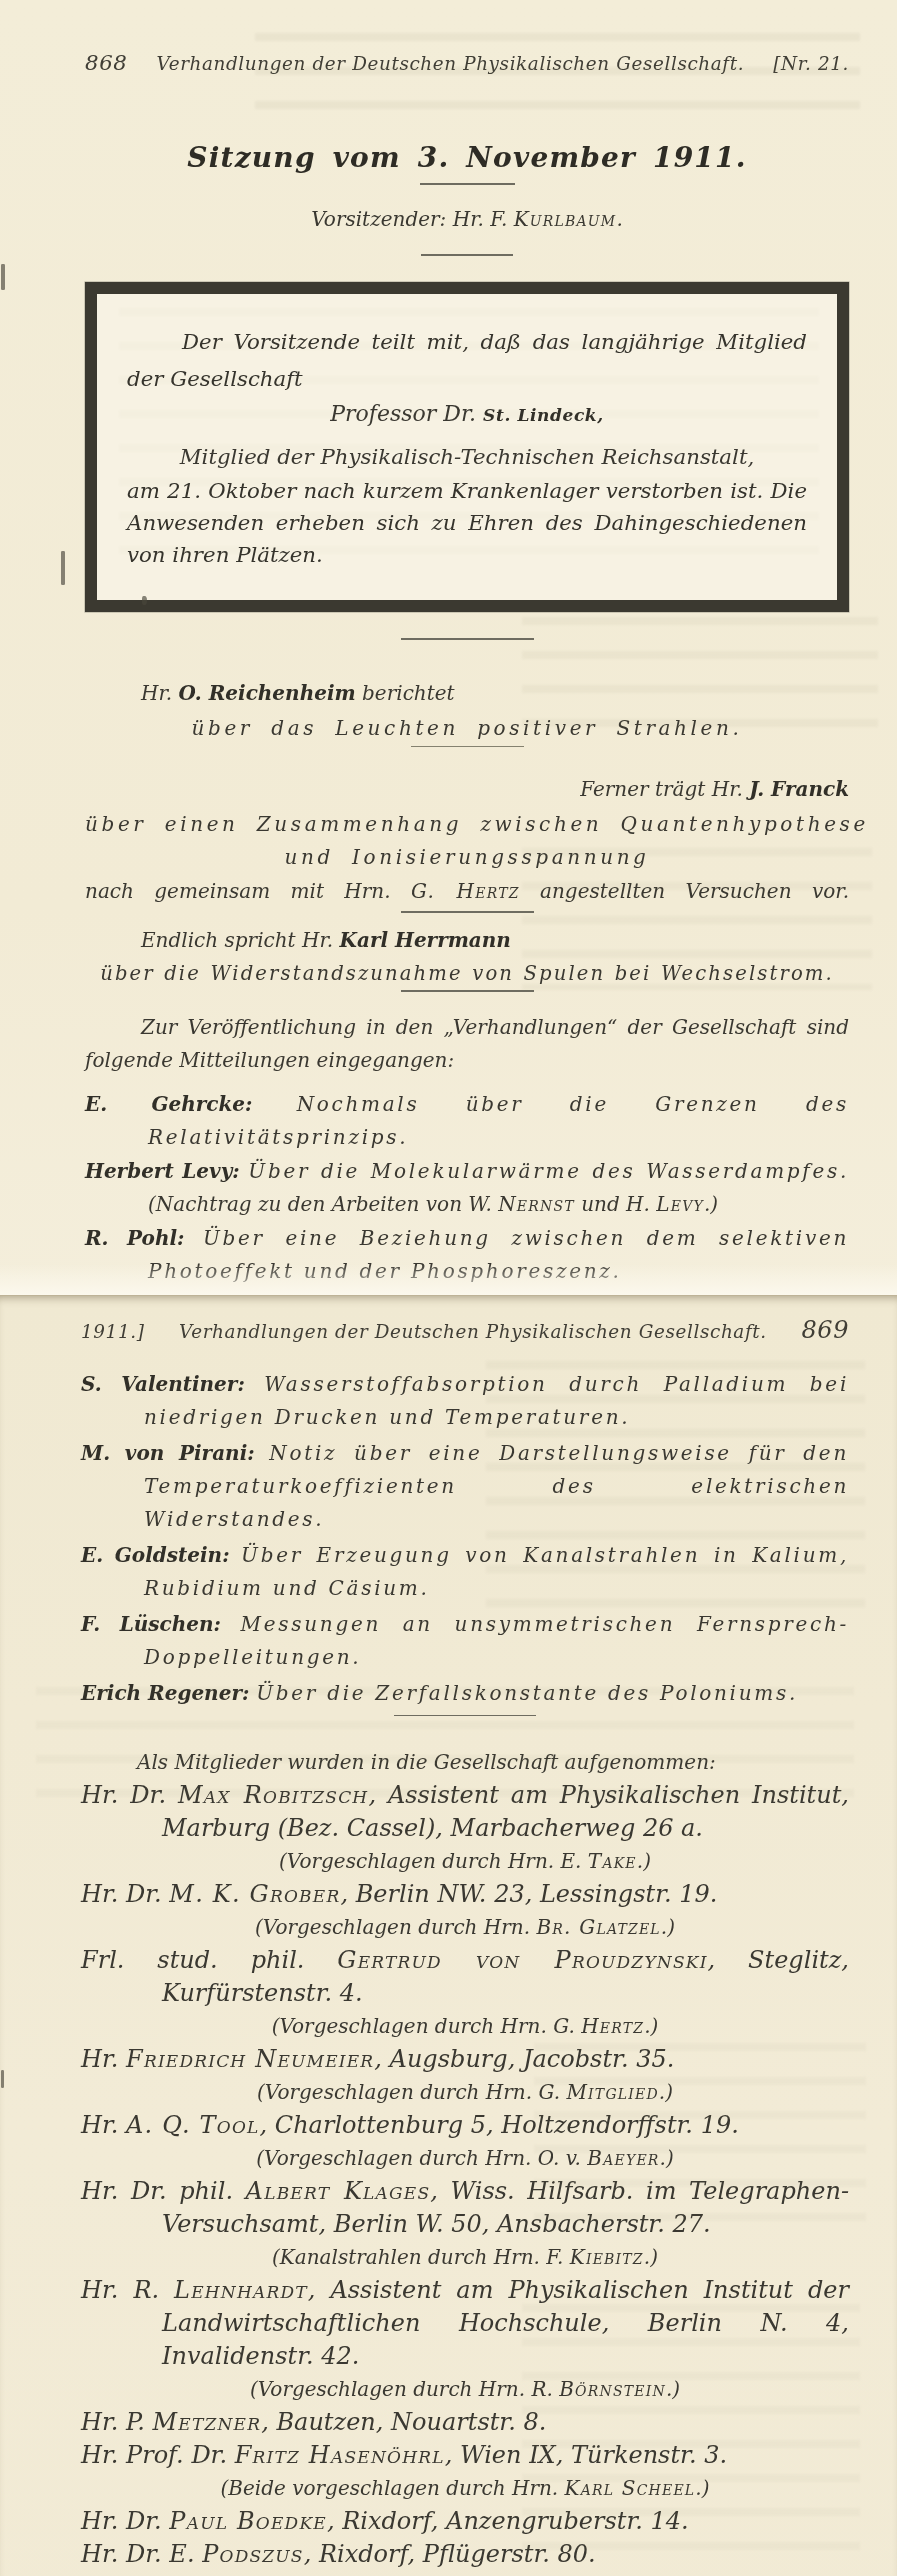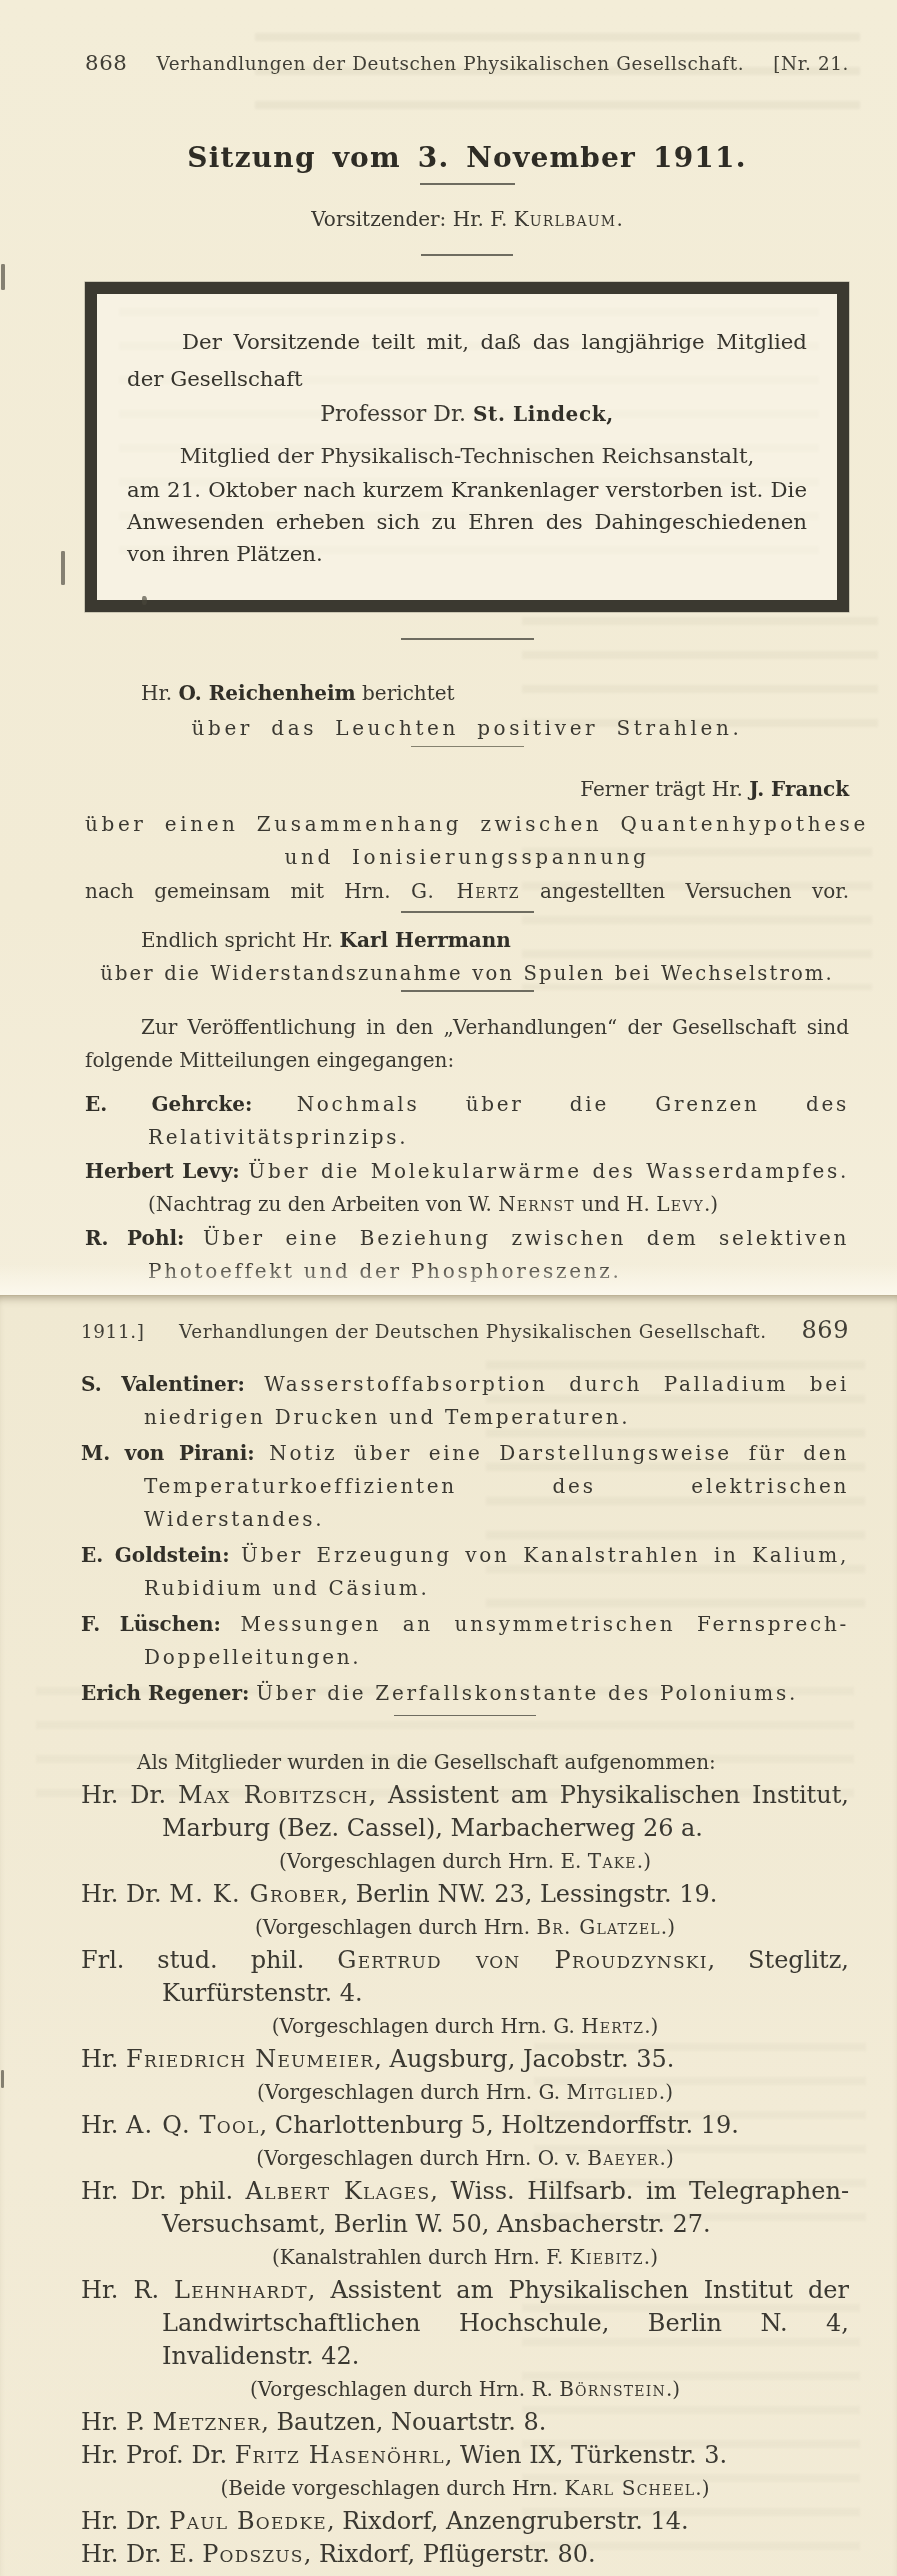--- a/index.html
+++ b/index.html
@@ -5,21 +5,21 @@
 <style>
   html,body{margin:0;padding:0;}
   body{
     width:897px;
     background:#e8e2cc;
     font-family:"DejaVu Serif","Liberation Serif",serif;
     color:#3a3831;
     -webkit-font-smoothing:antialiased;
   }
   .scan{width:897px;height:2576px;position:relative;}
-  .page{position:relative;overflow:hidden;box-sizing:border-box;}
+  .page{position:relative;overflow:hidden;box-sizing:border-box;font-style:italic;}
   .page1{
     height:1295px;
     padding:50px 48px 0 85px;
     background:linear-gradient(180deg,#f3edd8 0%,#f2ebd5 70%,#f4eedb 100%);
   }
   .page1::after{
     content:"";position:absolute;left:0;right:0;bottom:0;height:31px;pointer-events:none;
     background:linear-gradient(180deg,rgba(252,248,236,0),rgba(253,250,240,0.85));
   }
   .page2{
@@ -82,21 +82,21 @@
   .comm-list{margin-top:10.7px;}
   .comm-list-2{margin-top:26px;}
   .comm{margin:0 0 1.2px;font-size:20px;line-height:33px;padding-left:63px;text-indent:-63px;text-align:justify;}
   .comm-list-2 .comm{margin-bottom:3px;}
   
   .member-list{margin-top:0;}
   .member-line{margin:0;font-size:24px;line-height:33px;padding-left:81px;text-indent:-81px;text-align:justify;}
   .proposer{margin:0;font-size:20px;line-height:33px;text-align:center;}
   
   .b{font-weight:700;color:#312f28;}
-  .lg{font-size:20px;letter-spacing:0.6px;}
+  .lg{font-size:17px;letter-spacing:0.6px;}
   .sc{font-variant-caps:small-caps;letter-spacing:1.2px;}
   .sp{letter-spacing:2.7px;}
   
   .ghost{position:absolute;pointer-events:none;filter:blur(1.8px);
     background:repeating-linear-gradient(180deg,rgba(122,117,86,0.14) 0 8.3px,rgba(122,117,86,0) 8.3px 34px);}
   .g1{left:255px;top:33px;width:605px;height:101px;opacity:.55;}
   .g2{left:119px;top:308px;width:700px;height:255px;opacity:.18;}
   .g3{left:522px;top:617px;width:356px;height:136px;opacity:.45;}
   .g4{left:522px;top:848px;width:350px;height:142px;opacity:.4;}
   .g5{left:486px;top:65px;width:379px;height:249px;opacity:.4;}

